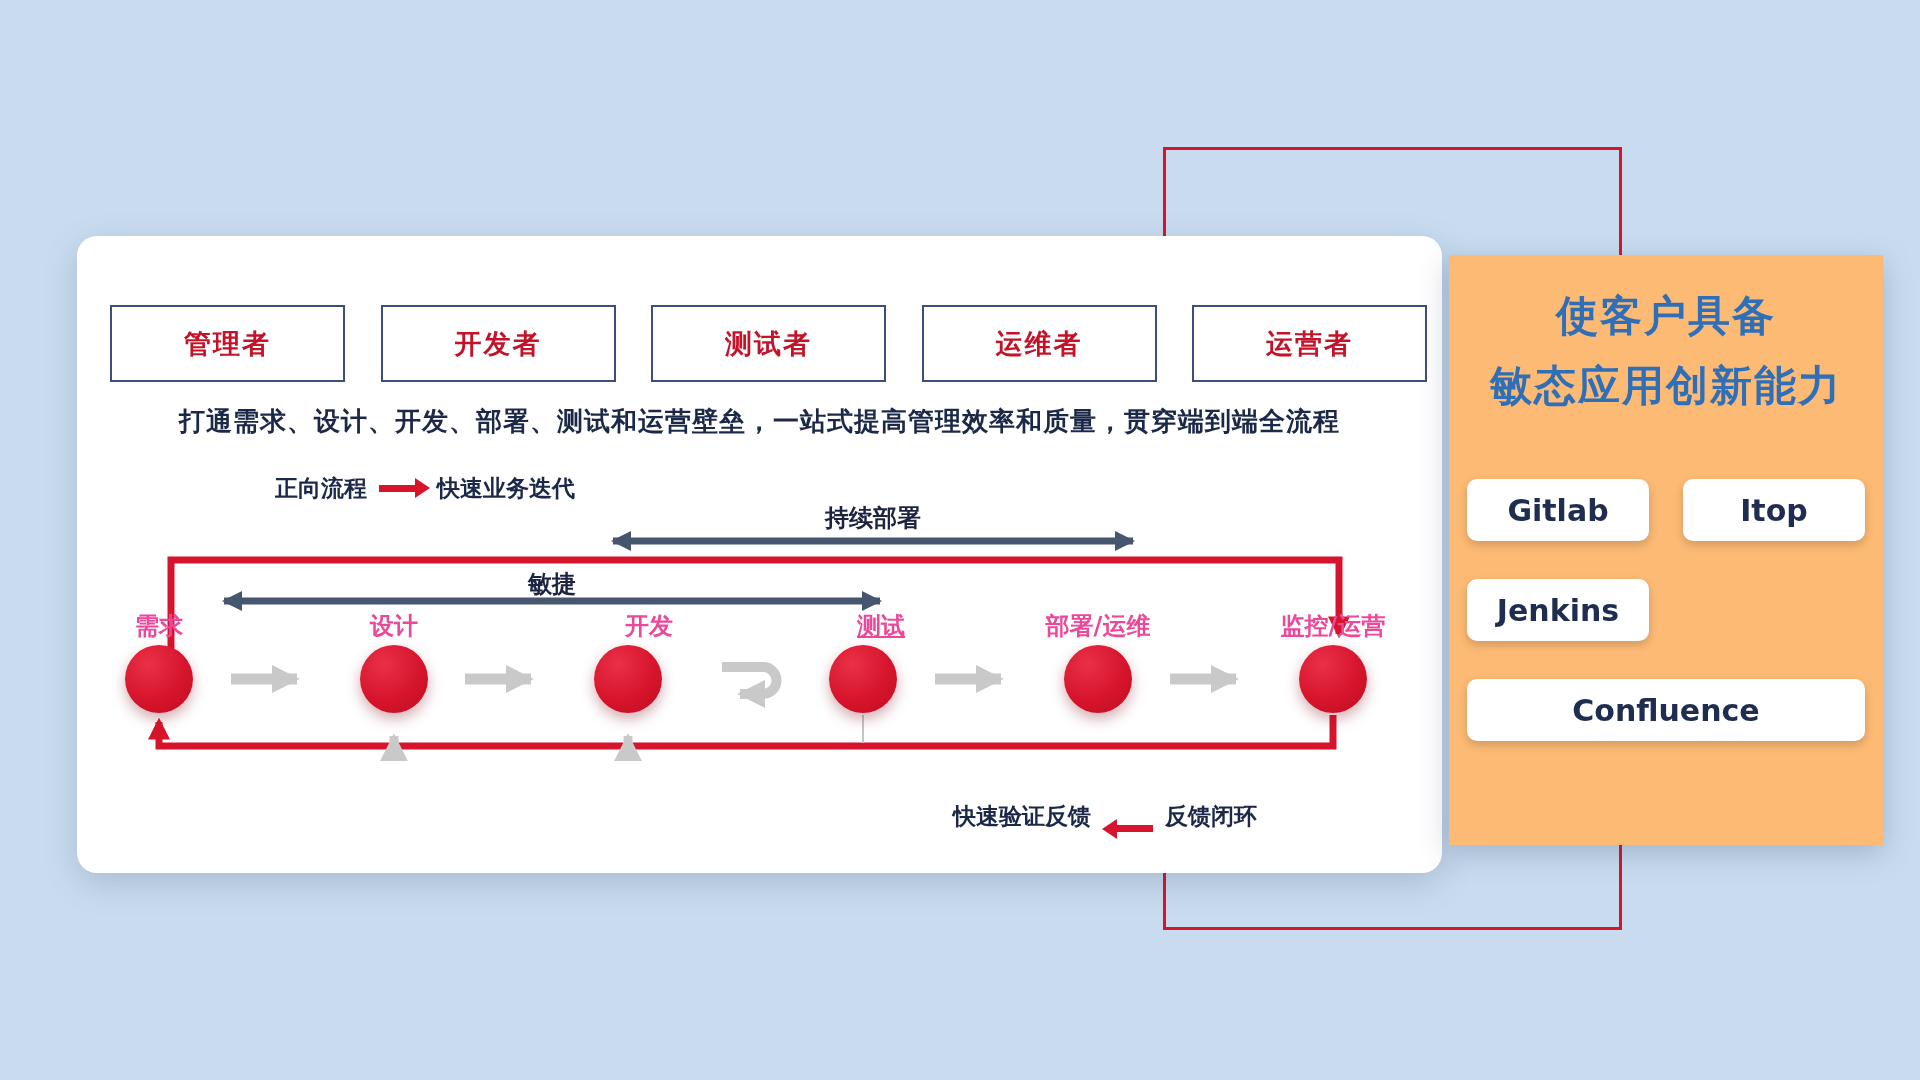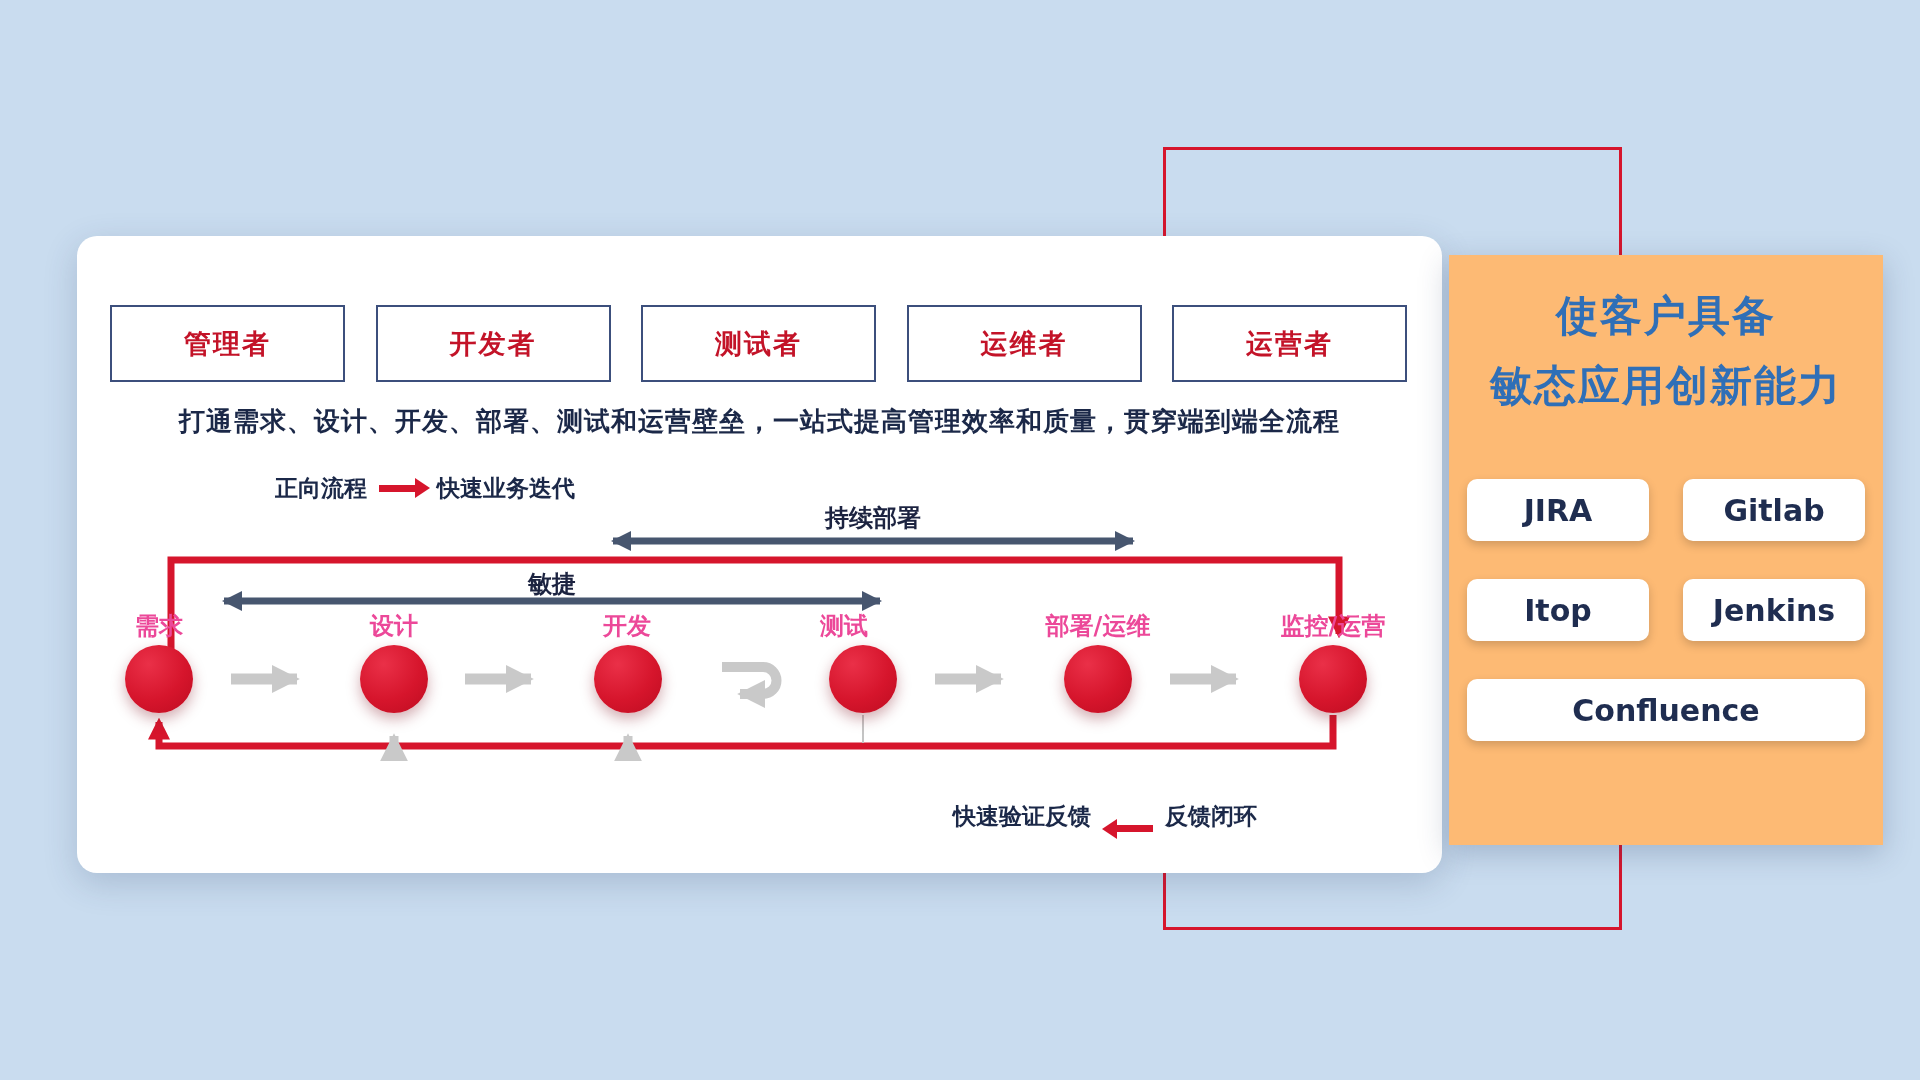--- a/index.html
+++ b/index.html
@@ -23,21 +23,21 @@
   }
 
   
   .panel {
     position:absolute; left:77px; top:236px; width:1365px; height:637px;
     background:#ffffff; border-radius:20px; z-index:2;
     box-shadow:0 10px 34px rgba(40,60,100,.20);
   }
 
   .roles {
-    position:absolute; left:33px; right:35px; top:69px; height:77px;
+    position:absolute; left:33px; right:15px; top:69px; height:77px;
     display:flex; justify-content:space-between;
   }
   .role-box {
     width:235px; height:77px; border:2px solid #3c4f7c; background:#fff;
     display:flex; align-items:center; justify-content:center;
     color:#c31328; font-size:27px; font-weight:700; letter-spacing:2px;
   }
 
   .desc {
     position:absolute; left:0; right:0; top:168px; text-align:center;
@@ -166,22 +166,22 @@
       <line x1="551" y1="512" x2="551" y2="500" stroke="#c9c9c9" stroke-width="9" marker-end="url(#gh)"></line>
 
       <line x1="786" y1="479" x2="786" y2="507" stroke="#c4c4c4" stroke-width="2"></line>
     </svg>
 
     <div class="arrow-label" style="left:475px; top:332px;">敏捷</div>
     <div class="arrow-label" style="left:796px; top:266px;">持续部署</div>
 
     <div class="stage-node-label" style="left:2px;">需求</div>
     <div class="stage-node-label" style="left:237px;">设计</div>
-    <div class="stage-node-label" style="left:470px;">开发</div>
-    <div class="stage-node-label" style="left:687px;">测试</div>
+    <div class="stage-node-label" style="left:492px;">开发</div>
+    <div class="stage-node-label" style="left:724px;text-decoration:underline;">测试</div>
     <div class="stage-node-label" style="left:941px;">部署/运维</div>
     <div class="stage-node-label" style="left:1176px;">监控/运营</div>
 
     <div class="stage-circle" style="left:48px;"></div>
     <div class="stage-circle" style="left:283px;"></div>
     <div class="stage-circle" style="left:517px;"></div>
     <div class="stage-circle" style="left:752px;"></div>
     <div class="stage-circle" style="left:987px;"></div>
     <div class="stage-circle" style="left:1222px;"></div>
 
@@ -190,21 +190,20 @@
       <span class="arr-left"></span>
       <span>反馈闭环</span>
     </div>
 
   </section>
 
   <aside class="side-panel">
     <div class="side-title">使客户具备</div>
     <div class="side-title">敏态应用创新能力</div>
     <div class="tools">
-      <div class="tool">JIRA</div>
       <div class="tool">Gitlab</div>
       <div class="tool">Itop</div>
       <div class="tool">Jenkins</div>
       <div class="tool wide">Confluence</div>
     </div>
   </aside>
 
 </div>
 
 </body></html>

